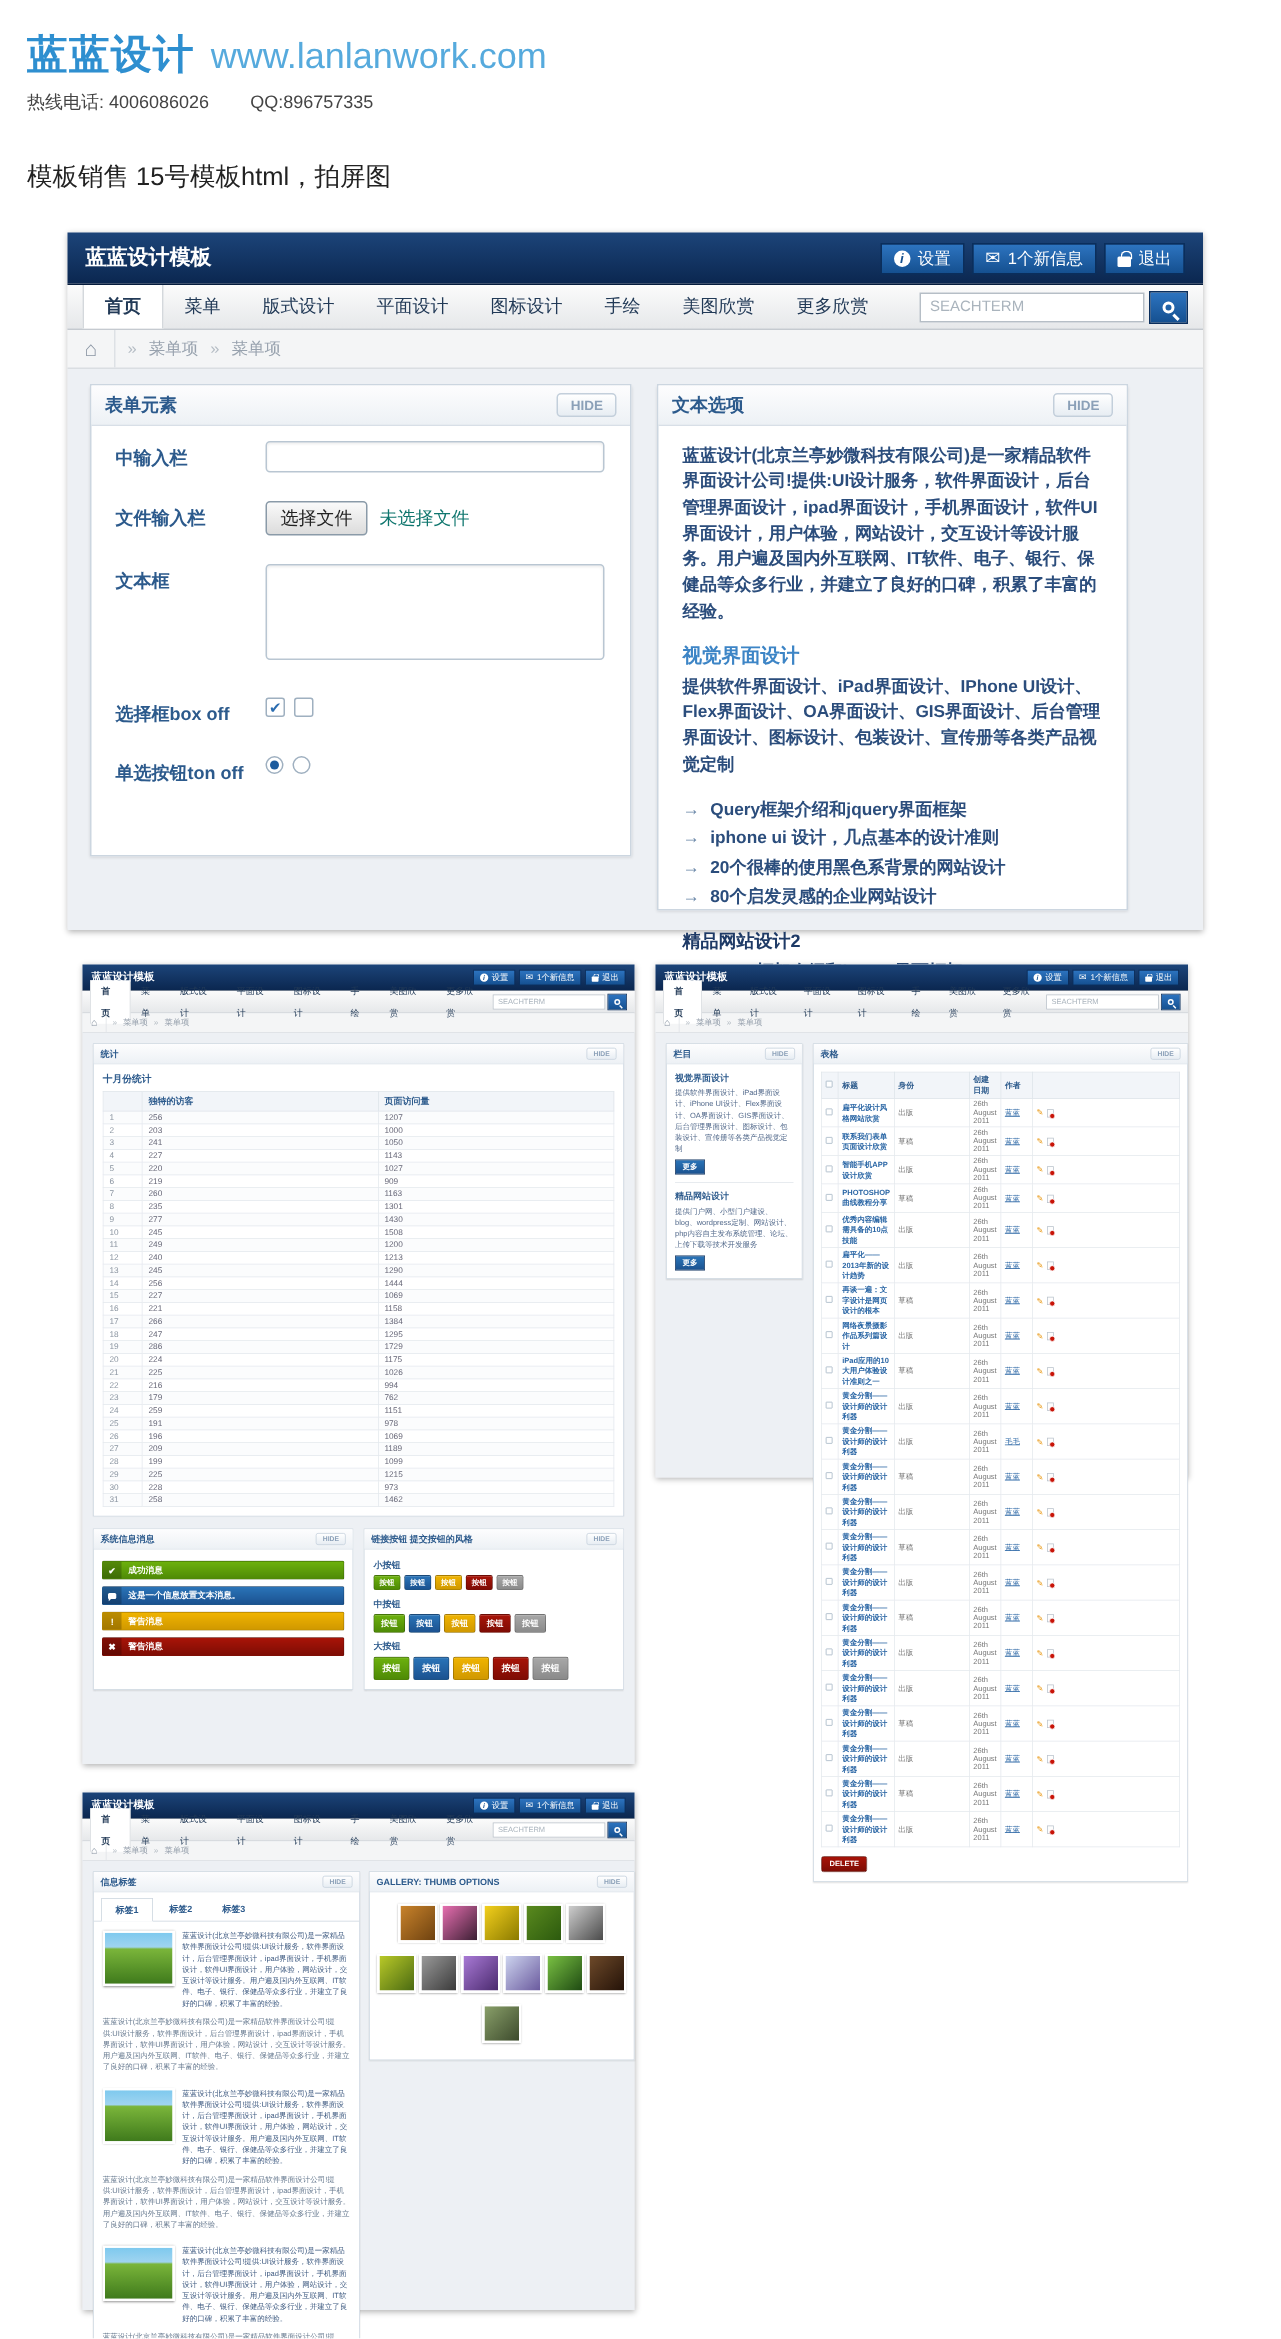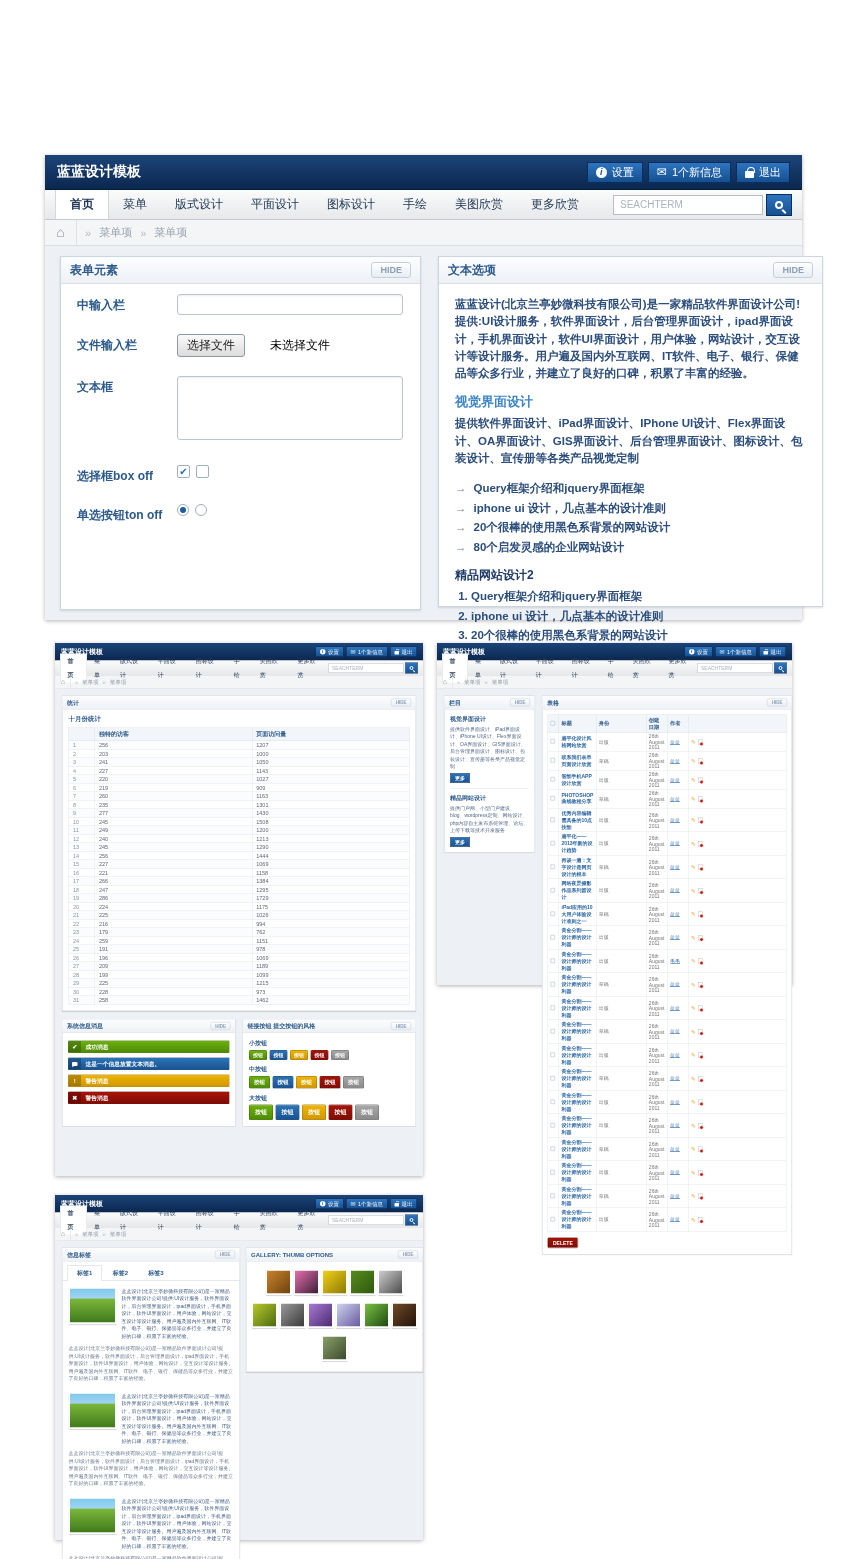--- a/index.html
+++ b/index.html
@@ -42,32 +42,32 @@
   .crumb-link { color:#98a2ae; cursor:pointer; }
 
   
   .panel { background:#fff; border:1px solid #ccd6e0; box-shadow:0 1px 2px rgba(0,0,0,.12); }
   .panel-head { height:27px; background:linear-gradient(#fdfdfe,#edf1f5); border-bottom:1px solid #d8dfe7; display:flex; align-items:center; padding:0 9px; font-size:12px; font-weight:bold; color:#2c5a8c; }
   .hide-btn { margin-left:auto; font-size:9px; font-weight:bold; color:#8ba0b8; background:linear-gradient(#ffffff,#e7edf3); border:1px solid #c3cfdb; border-radius:3px; padding:2px 8px; cursor:pointer; font-family:inherit; }
 
   
   .shot-main { left:45px; top:155px; width:757px; height:465px; }
   .main-content { position:relative; height:373px; background:#edf0f4; }
-  .form-panel { position:absolute; left:15px; top:10px; width:361px; height:354px; }
-  .text-panel { position:absolute; left:393px; top:10px; width:385px; height:351px; }
+  .form-panel { position:absolute; left:15px; top:10px; width:361px; height:315px; }
+  .text-panel { position:absolute; left:393px; top:10px; width:314px; height:351px; }
   .frm-row { display:flex; align-items:flex-start; padding:10px 16px 9px; }
   .frm-label { width:100px; flex:none; font-size:12px; font-weight:bold; color:#2c5a8c; padding-top:3px; }
   .inp { border:1px solid #b9c6d2; border-radius:3px; height:21px; box-shadow:inset 0 1px 2px rgba(0,0,0,.08); font-family:inherit; font-size:11px; padding:0 5px; }
   .inp.small { width:160px; } .inp.medium { width:226px; }
   .txtarea { width:226px; height:64px; border:1px solid #b9c6d2; border-radius:3px; box-shadow:inset 0 1px 2px rgba(0,0,0,.08); resize:none; }
   .sel { display:inline-flex; align-items:center; border:1px solid #9aa5ae; background:linear-gradient(#fdfdfd,#e2e2e2); height:21px; font-size:12px; cursor:pointer; }
   .sel-value { padding:0 7px; color:#222; }
   .sel-arrow { width:17px; align-self:stretch; border-left:1px solid #9aa5ae; background:linear-gradient(#f0f0f0,#c2c2c2); display:flex; align-items:center; justify-content:center; font-size:7px; color:#333; }
   .file-btn { border:1px solid #8a9aa8; border-radius:3px; background:linear-gradient(#fafafa,#dcdcdc); font-size:12px; padding:2px 9px; cursor:pointer; font-family:Liberation Sans, sans-serif; color:#222; }
-  .file-status { font-size:12px; color:#000000; margin-left:25px; padding-top:3px; }
+  .file-status { font-size:12px; color:#0f766e; margin-left:8px; padding-top:3px; }
   .cbx { width:13px; height:13px; border:1px solid #9fb0c0; border-radius:2px; background:#fff; display:inline-flex; align-items:center; justify-content:center; font-size:10px; color:#2a6cb0; margin-right:6px; cursor:pointer; }
   .cbx.checked { color:#2a6cb0; }
   .rad { width:12px; height:12px; border:1px solid #9fb0c0; border-radius:50%; background:#fff; display:inline-flex; align-items:center; justify-content:center; margin-right:6px; cursor:pointer; }
   .rad.on::after { content:""; width:6px; height:6px; border-radius:50%; background:#1d5c9e; }
 
   .text-body { padding:12px 16px; }
   .h1-demo { font-size:16px; color:#2f83c6; font-weight:bold; margin-bottom:7px; }
   .t-intro { font-size:11.5px; font-weight:bold; color:#2b4d7c; line-height:1.5; }
   .h2-demo { font-size:13px; color:#3d85c6; font-weight:bold; margin-top:11px; margin-bottom:4px; }
   .arrow-list { list-style:none; margin-top:12px; }
@@ -144,20 +144,31 @@
   .g-row { text-align:center; padding:2px 4px; }
   .g-row:first-of-type { padding-top:12px; }
   .g-thumb { display:inline-block; width:52px; height:52px; border:3px solid #fff; box-shadow:0 1px 3px rgba(0,0,0,.45); margin:3px 2px; cursor:pointer; }
   .gal-body { padding-bottom:12px; }
 </style>
 </head>
 <body>
 
 <div class="canvas">
 
+  <header class="site-head">
+    <div class="logo-line">
+      <span class="logo">蓝蓝设计</span>
+      <span class="logo-url">www.lanlanwork.com</span>
+    </div>
+    <div class="contact-line">
+      <span>热线电话: 4006086026</span>
+      <span>QQ:896757335</span>
+    </div>
+    <h1 class="page-title">模板销售  15号模板html，拍屏图</h1>
+  </header>
 
   <section class="shot shot-main">
     <div>
         <div class="tpl-topbar">
           <span class="tpl-title">蓝蓝设计模板</span>
           <div class="tpl-topbtns">
             <button class="tpl-topbtn">
               <span class="ico settings-icon">i</span>
               <span>设置</span>
             </button>

